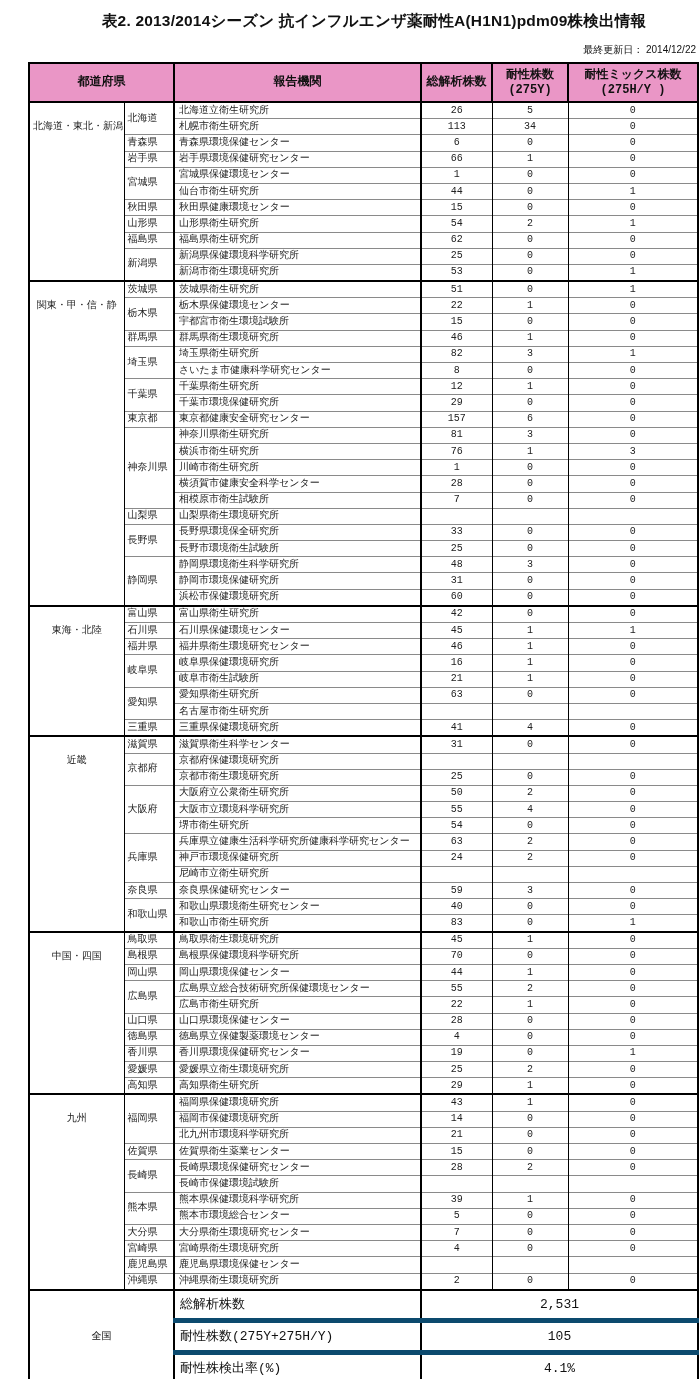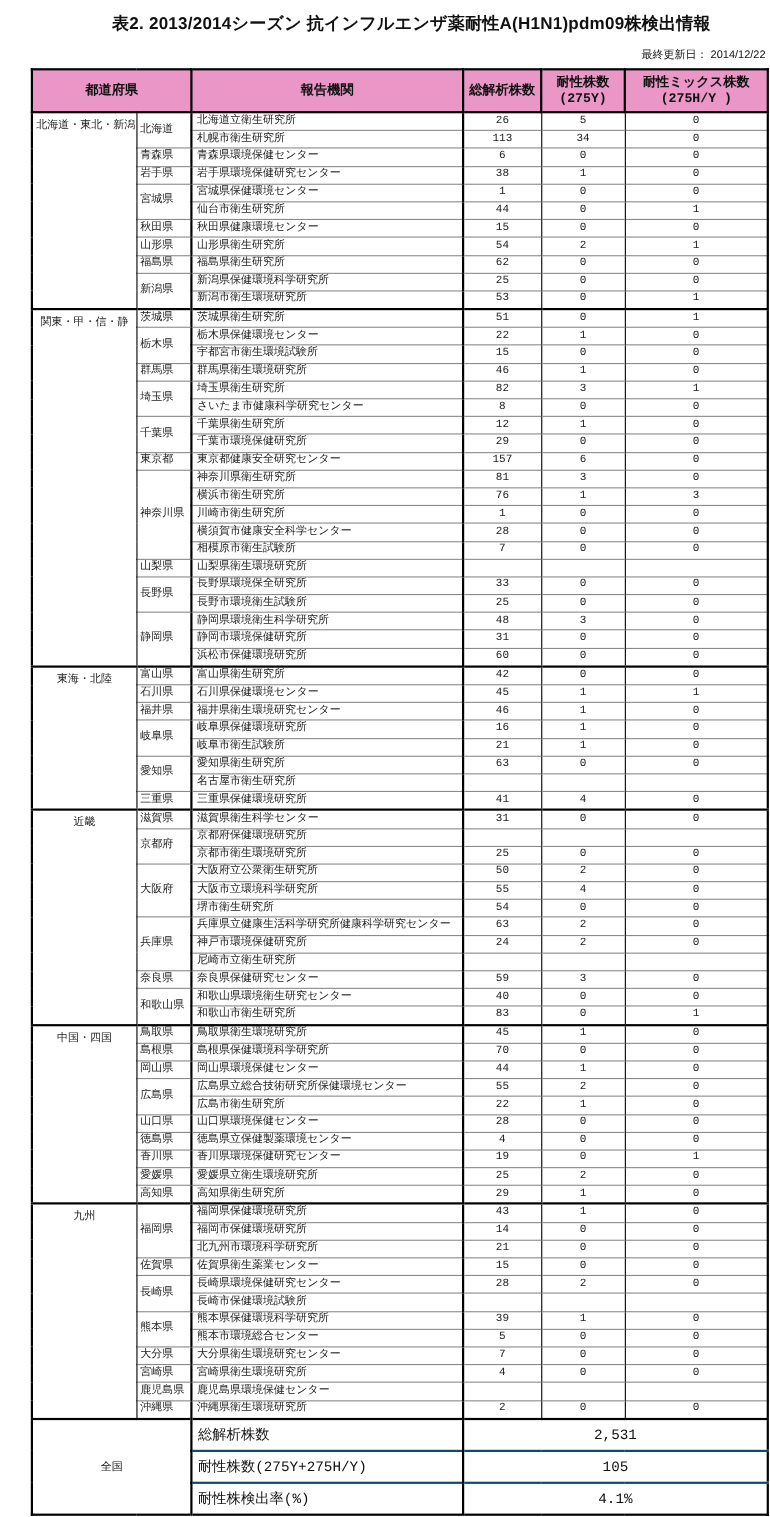--- a/index.html
+++ b/index.html
@@ -57,36 +57,36 @@
     line-height: 1;
     vertical-align: middle;
     border-top: 1px solid #8a8a8a;
     overflow: hidden;
     white-space: nowrap;
   }
   tbody tr.region-start td { border-top: 2px solid #000; }
   td.region-cell {
     text-align: center;
     vertical-align: top;
-    padding-top: 7px;
+    padding-top: 19px;
     border-right: 1px solid #000;
   }
   td.pref-cell {
     border-right: 2px solid #000;
   }
   td.inst-cell {
     text-align: left;
     padding-left: 4px;
     border-right: 2px solid #000;
   }
   td.num-cell { text-align: center; }
   td.num-cell.c1, td.num-cell.c2 { border-right: 1px solid #000; }
   tfoot td {
     height: 27px;
-    border-top: 2px solid #0c4a6e;
+    border-top: 5px solid #0c4a6e;
     font-size: 13px;
     color: #111;
     vertical-align: middle;
     padding: 0;
   }
   tfoot tr.foot-first td { border-top: 2px solid #000; }
   td.foot-region {
     text-align: center;
     border-right: 2px solid #000;
     font-size: 10px;
@@ -143,21 +143,21 @@
         <tr class="pref-start">
           <td class="pref-cell" rowspan="1">青森県</td>
           <td class="inst-cell">青森県環境保健センター</td>
           <td class="num-cell c1">6</td>
           <td class="num-cell c2">0</td>
           <td class="num-cell c3">0</td>
         </tr>
         <tr class="pref-start">
           <td class="pref-cell" rowspan="1">岩手県</td>
           <td class="inst-cell">岩手県環境保健研究センター</td>
-          <td class="num-cell c1">38</td>
+          <td class="num-cell c1">66</td>
           <td class="num-cell c2">1</td>
           <td class="num-cell c3">0</td>
         </tr>
         <tr class="pref-start">
           <td class="pref-cell" rowspan="2">宮城県</td>
           <td class="inst-cell">宮城県保健環境センター</td>
           <td class="num-cell c1">1</td>
           <td class="num-cell c2">0</td>
           <td class="num-cell c3">0</td>
         </tr>

